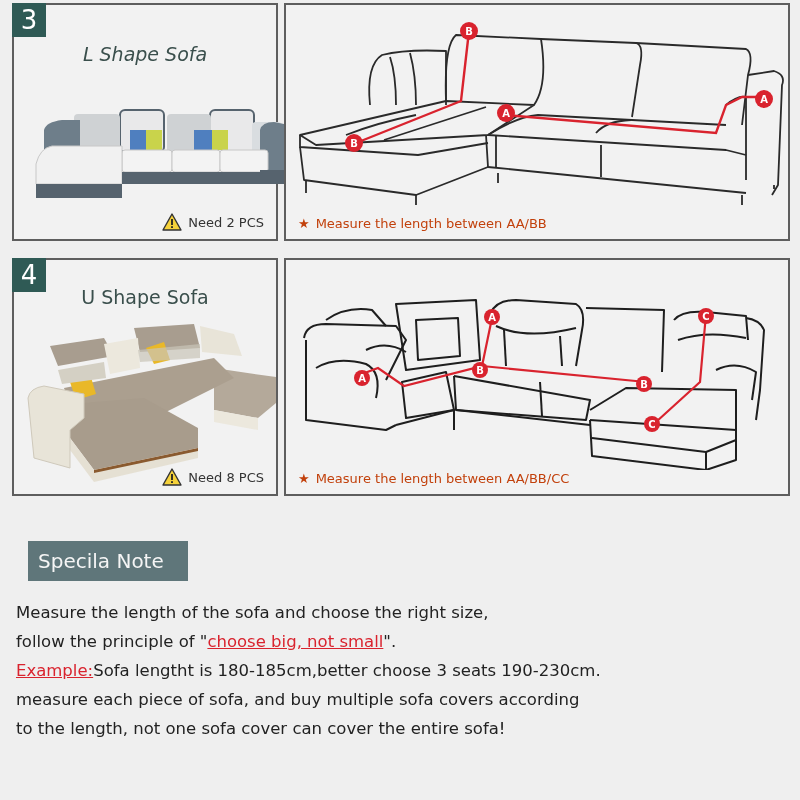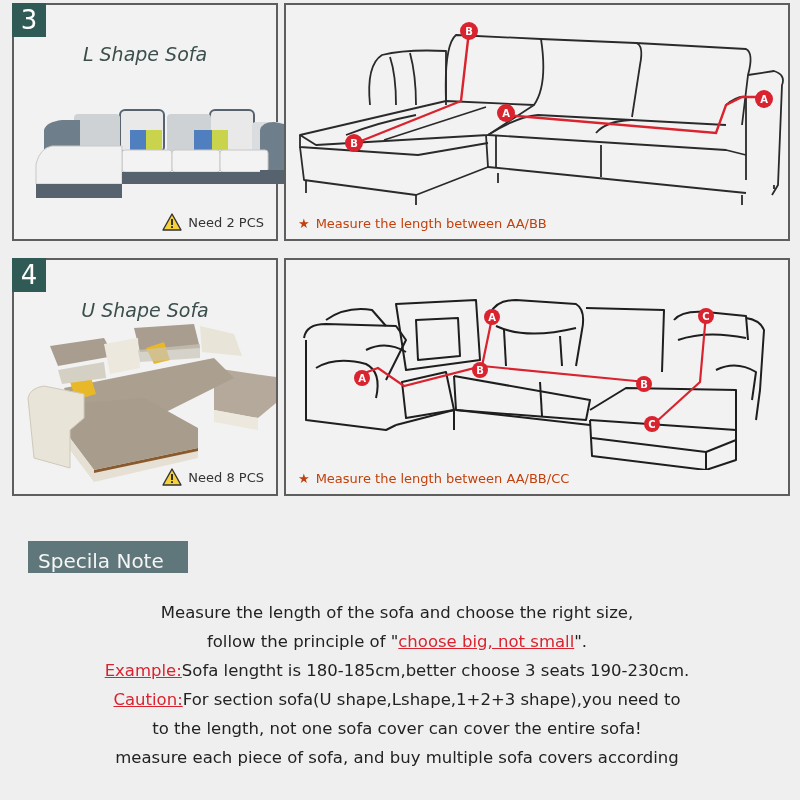--- a/index.html
+++ b/index.html
@@ -20,25 +20,25 @@
   .need {
     position:absolute; right:12px; bottom:8px; font-size:13px; color:#333; display:flex; align-items:center; gap:6px;
   }
   .warn { width:20px; height:18px; }
   .measure {
     position:absolute; left:12px; bottom:8px; font-size:13px; color:#c2410c;
   }
   .measure .star { margin-right:6px; }
   svg.diagram { position:absolute; left:0; top:0; }
   .note-head {
-    position:absolute; left:28px; top:541px; width:160px; height:32px; background:#5f767a;
+    position:absolute; left:28px; top:541px; width:160px; height:40px; background:#5f767a;
     color:#f5f5f5; font-size:20px; line-height:40px; padding-left:10px; box-sizing:border-box;
   }
   .note-body {
-    position:absolute; left:27px; top:598px; width:740px; font-size:16.5px; line-height:29px; color:#222;text-align:center;
+    position:absolute; left:16px; top:598px; width:740px; font-size:16.5px; line-height:29px; color:#222;
   }
   .note-body p { margin:0; white-space:nowrap; }
   .red { color:#d9232e;text-decoration:underline; }
 </style>
 </head>
 <body>
 
 <div class="panel" style="left:12px; top:3px; width:266px; height:238px;">
   <div class="badge">3</div>
   <div class="sofa-title" style="top:38px;font-style:italic;">L Shape Sofa</div>
@@ -128,21 +128,21 @@
         <text x="68" y="142" fill="#fff">B</text>
     </g>
   </svg>
   <div class="measure">
     <span class="star">★</span><span>Measure the length between AA/BB</span>
   </div>
 </div>
 
 <div class="panel" style="left:12px; top:258px; width:266px; height:238px;">
   <div class="badge">4</div>
-  <div class="sofa-title" style="top:39px;font-style:italic;">U Shape Sofa</div>
+  <div class="sofa-title" style="top:26px;">U Shape Sofa</div>
   <svg width="262" height="180" style="position:absolute; left:0px; top:58px;" viewBox="0 0 262 180">
 
     <path d="M200 50 L268 60 L268 80 L244 100 L200 92 Z" fill="#b4a99a"></path>
     <path d="M200 92 L244 100 L244 112 L200 104 Z" fill="#ece8dd"></path>
 
     <path d="M36 28 L90 20 L100 38 L44 48 Z" fill="#a89d8f"></path>
     <path d="M120 10 L180 6 L186 30 L126 34 Z" fill="#a89d8f"></path>
     <path d="M186 8 L220 16 L228 38 L188 34 Z" fill="#e8e4d8"></path>
     <path d="M90 26 L124 20 L126 50 L96 56 Z" fill="#ece8dd"></path>
 
@@ -229,16 +229,15 @@
     <span class="star">★</span><span>Measure the length between AA/BB/CC</span>
   </div>
 </div>
 
 <div class="note-head">Specila Note</div>
 
 <div class="note-body">
   <p>Measure the length of the sofa and choose the right size,</p>
   <p><span>follow the principle of "</span><span class="red">choose big, not small</span><span>".</span></p>
   <p><span class="red">Example:</span><span>Sofa lengtht is 180-185cm,better choose 3 seats 190-230cm.</span></p>
-  <p><span class="red">Caution:</span><span>For section sofa(U shape,Lshape,1+2+3 shape),you need to</span></p>
+  <p>measure each piece of sofa, and buy multiple sofa covers according</p>
   <p>to the length, not one sofa cover can cover the entire sofa!</p>
-  <p>measure each piece of sofa, and buy multiple sofa covers according</p>
 </div>
 
 </body></html>

